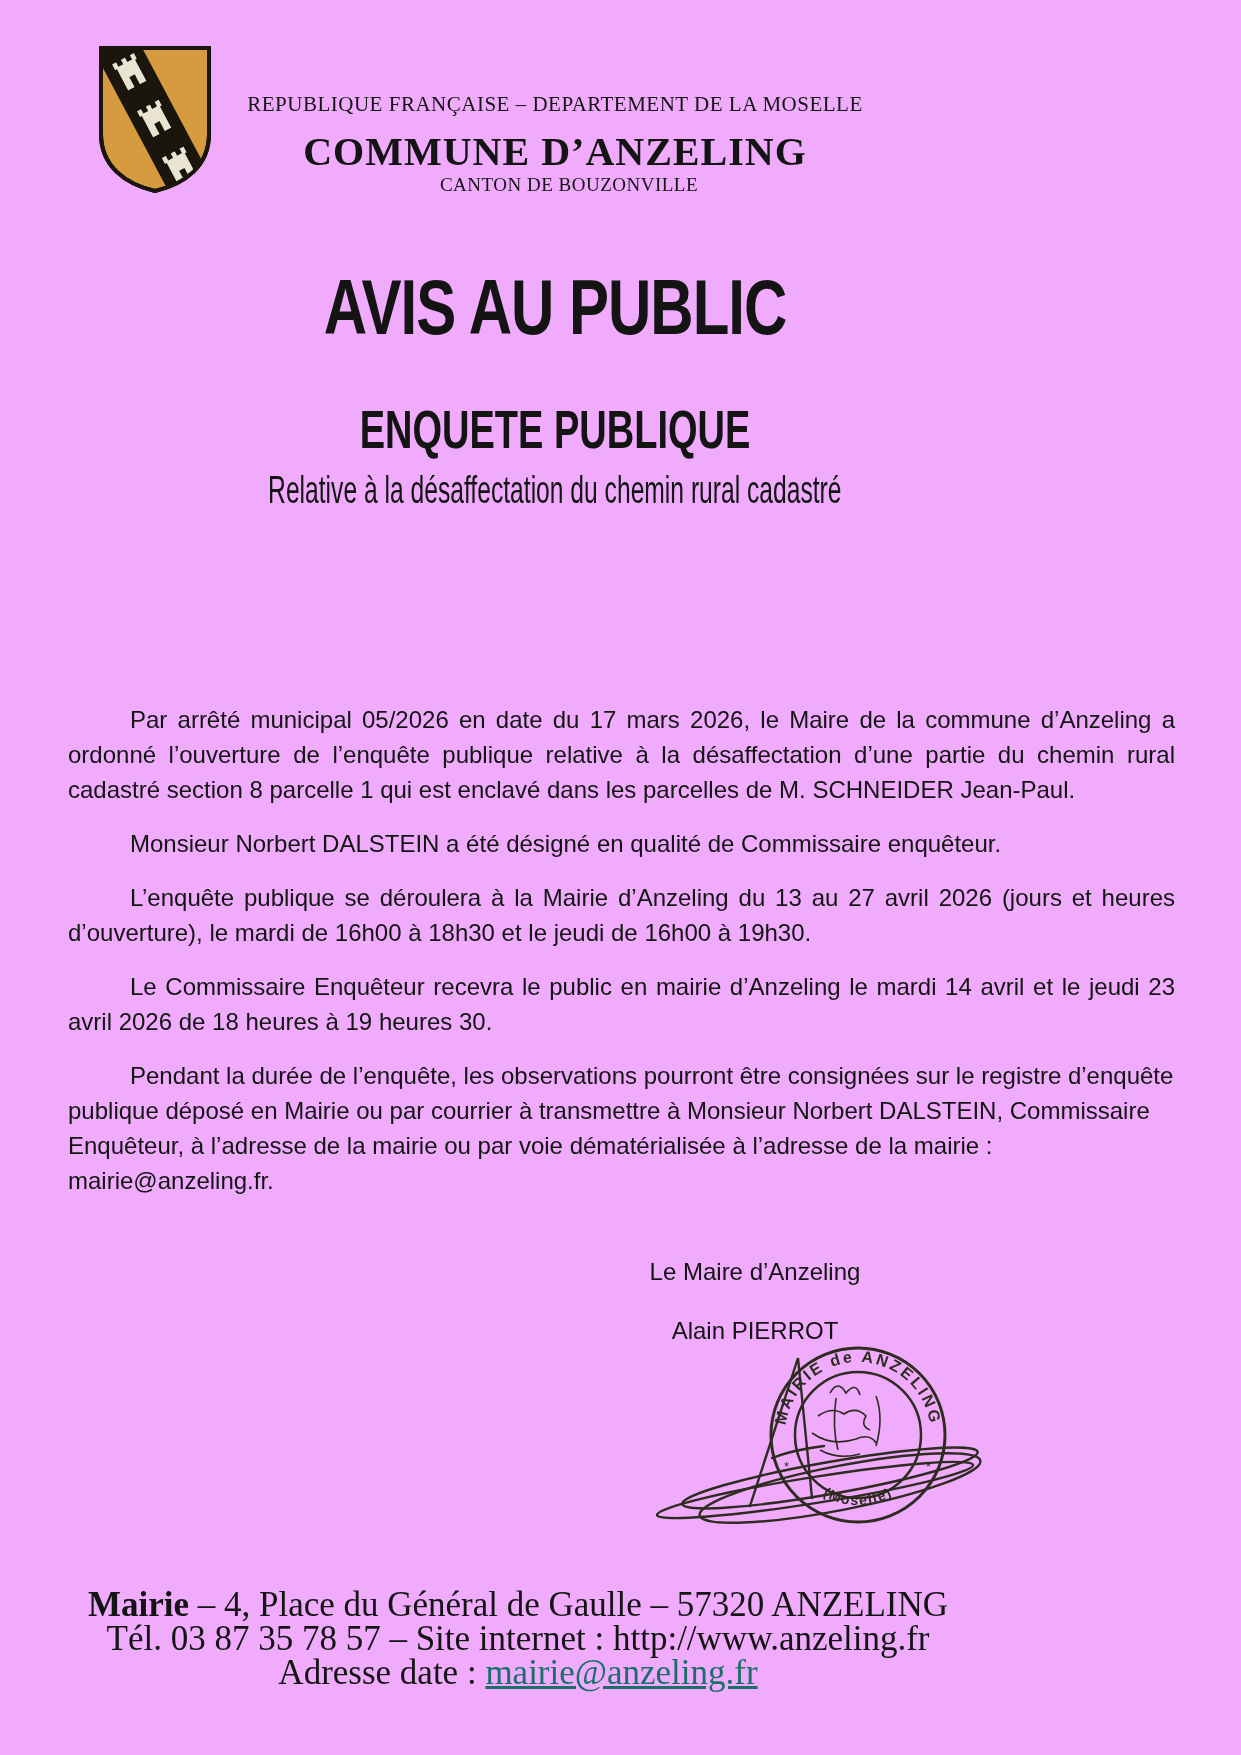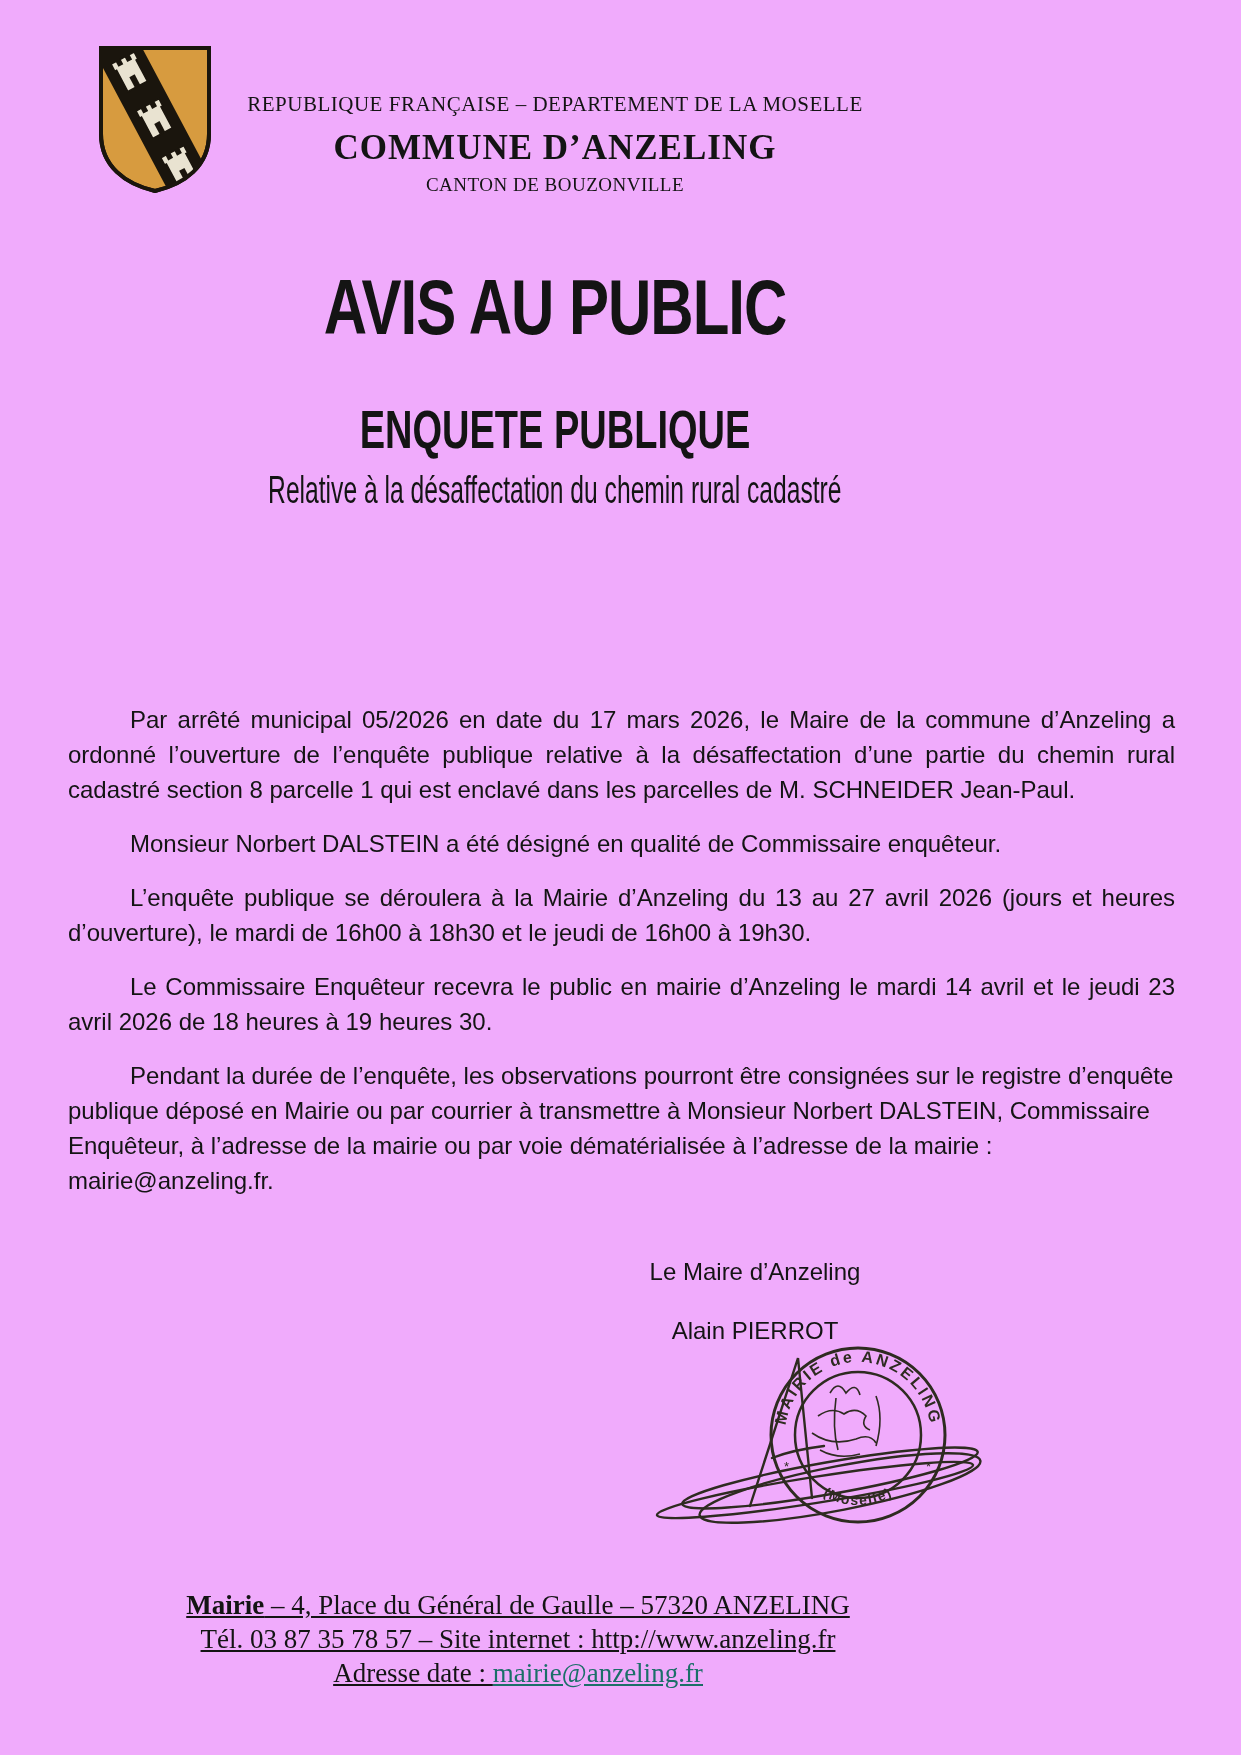--- a/index.html
+++ b/index.html
@@ -11,22 +11,22 @@
     overflow:hidden;
     font-family:"Liberation Sans", sans-serif;
     color:#141414;
   }
   .abs{position:absolute;}
   .centerband{left:0;width:1110px;text-align:center;}
   .serif{font-family:"Liberation Serif", serif;}
   .stretch{display:inline-block;transform-origin:50% 0;white-space:nowrap;}
 
   #hdr1{top:92px;font-size:21px;letter-spacing:.5px;}
-  #hdr2{top:128px;font-size:35px;font-weight:bold;letter-spacing:1px;}
-  #hdr3{top:174px;font-size:19px;letter-spacing:.5px;}
+  #hdr2{top:128px;font-size:40px;font-weight:bold;letter-spacing:1px;}
+  #hdr3{top:174px;font-size:19px;letter-spacing:.5px;padding-left:14px;}
 
   #title{top:262px;}
   #title .stretch{font-size:60px;font-weight:bold;letter-spacing:-1px;transform:scale(1,1.3);}
   #subtitle{top:400px;}
   #subtitle .stretch{font-size:38px;font-weight:bold;transform:scale(1,1.4);}
   #subject1{top:468px;}
   #subject1 .stretch{font-size:28px;transform:scale(.88,1.4);}
   #subject2{top:524px;}
   #subject2 .stretch{font-size:28px;transform:scale(.88,1.4);}
 
@@ -38,21 +38,21 @@
   .body p.just{text-align:justify;}
 
   .sig{left:200px;top:1258px;width:1110px;text-align:center;font-size:24px;}
   .sig .role{margin-bottom:31px;}
 
   #stamp{left:640px;top:1338px;}
 
   .footer{
     left:0;top:1588px;width:1036px;text-align:center;
     font-family:"Liberation Serif", serif;
-    font-size:27px;line-height:34px;text-decoration:underline;
+    font-size:35px;line-height:34px;
   }
   .footer .em-link{color:#1B6F68;text-decoration:underline;cursor:pointer;}
   .footer b{font-weight:bold;}
 </style>
 </head>
 <body>
 
 <div class="page">
 
   <svg class="abs" style="left:95px;top:44px;" width="120" height="150" viewBox="0 0 120 150">

